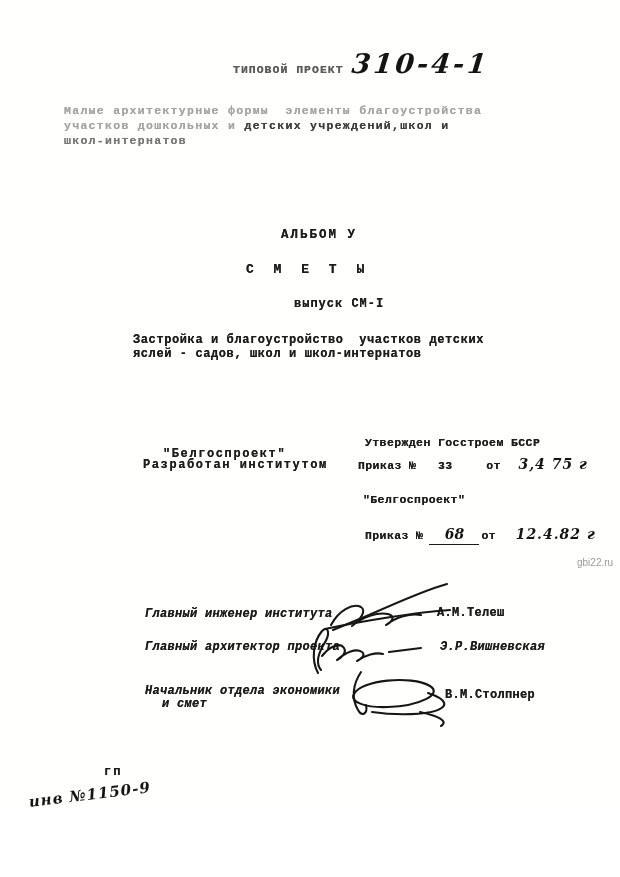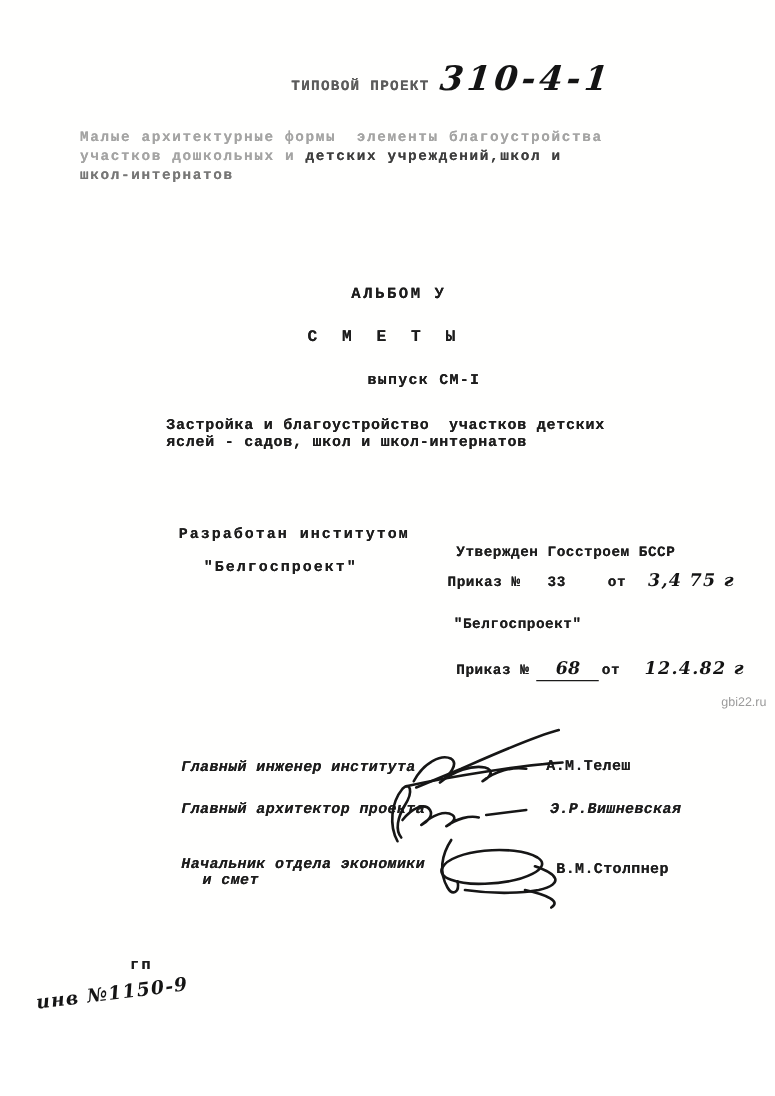--- a/index.html
+++ b/index.html
@@ -51,21 +51,21 @@
 
   <div class="abs tw album" style="left:245px;top:228px;margin-left:36px;">АЛЬБОМ У</div>
   <div class="abs tw smety" style="left:246px;top:262px;">С М Е Т Ы</div>
   <div class="abs tw vypusk" style="left:246px;top:297px;">выпуск СМ-I</div>
 
   <div class="abs" style="left:133px;top:334px;">
     <div class="tw subject">Застройка и благоустройство  участков детских</div>
     <div class="tw subject">яслей - садов, школ и школ-интернатов</div>
   </div>
 
-  <div class="abs tw devcol" style="left:143px;top:420px;">Разработан институтом</div>
+  <div class="abs tw devcol" style="left:143px;top:458px;">Разработан институтом</div>
   <div class="abs tw devcol" style="left:163px;top:447px;">"Белгоспроект"</div>
 
   <div class="abs tw col" style="left:365px;top:436px;">Утвержден Госстроем БССР</div>
 
   <div class="abs" style="left:358px;top:456px;">
     <span class="tw col">Приказ №</span>
     <span class="tw col" style="margin-left:12px;">33</span>
     <span class="tw col" style="margin-left:24px;">от</span>
     <span class="hand hand-date" style="margin-left:8px;">3,4 75 г</span>
   </div>

